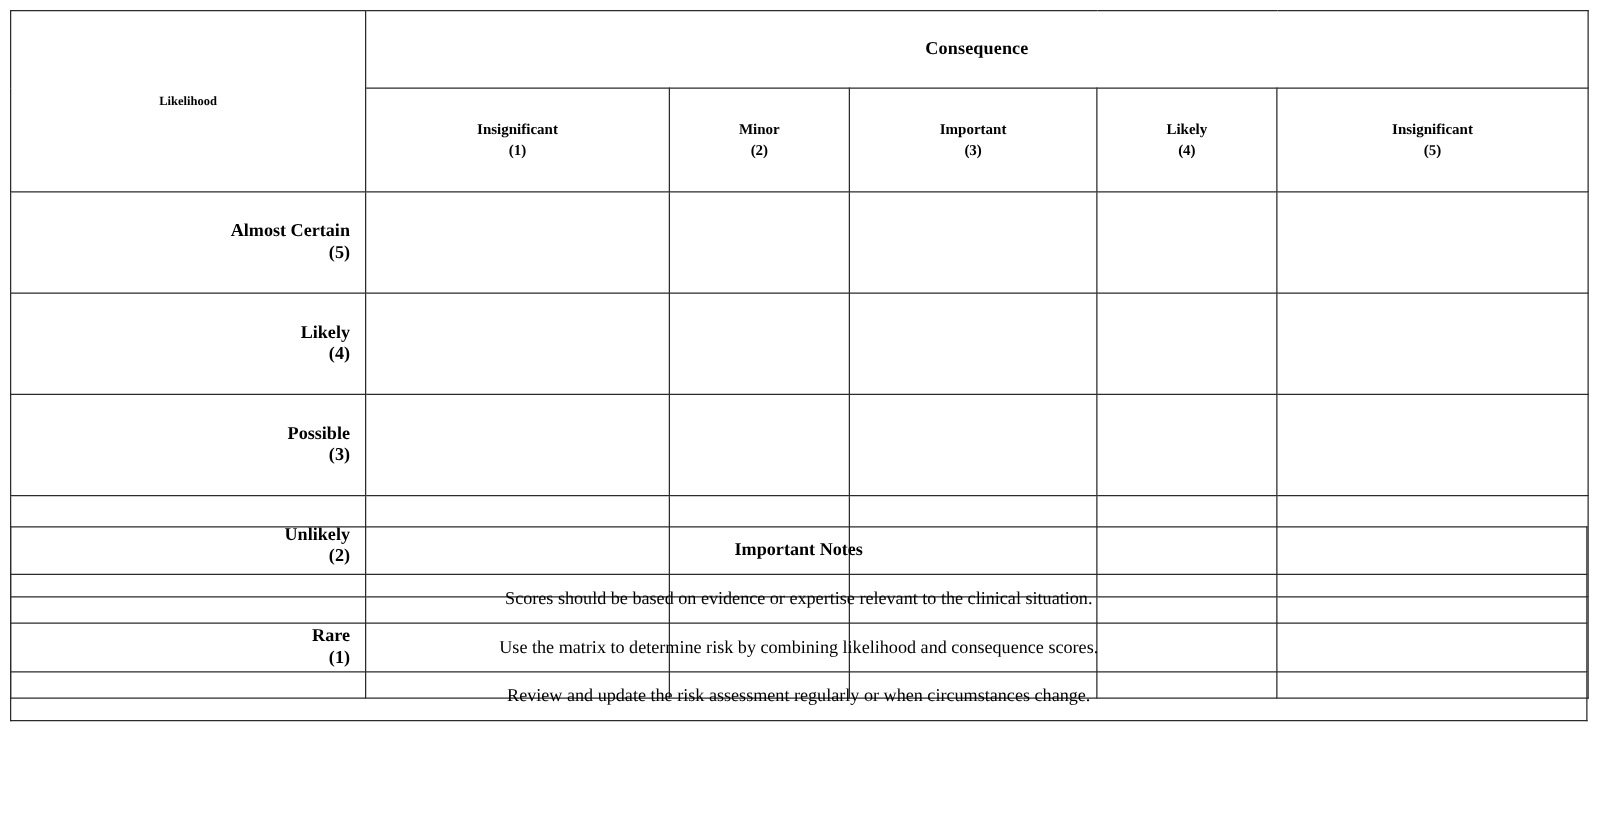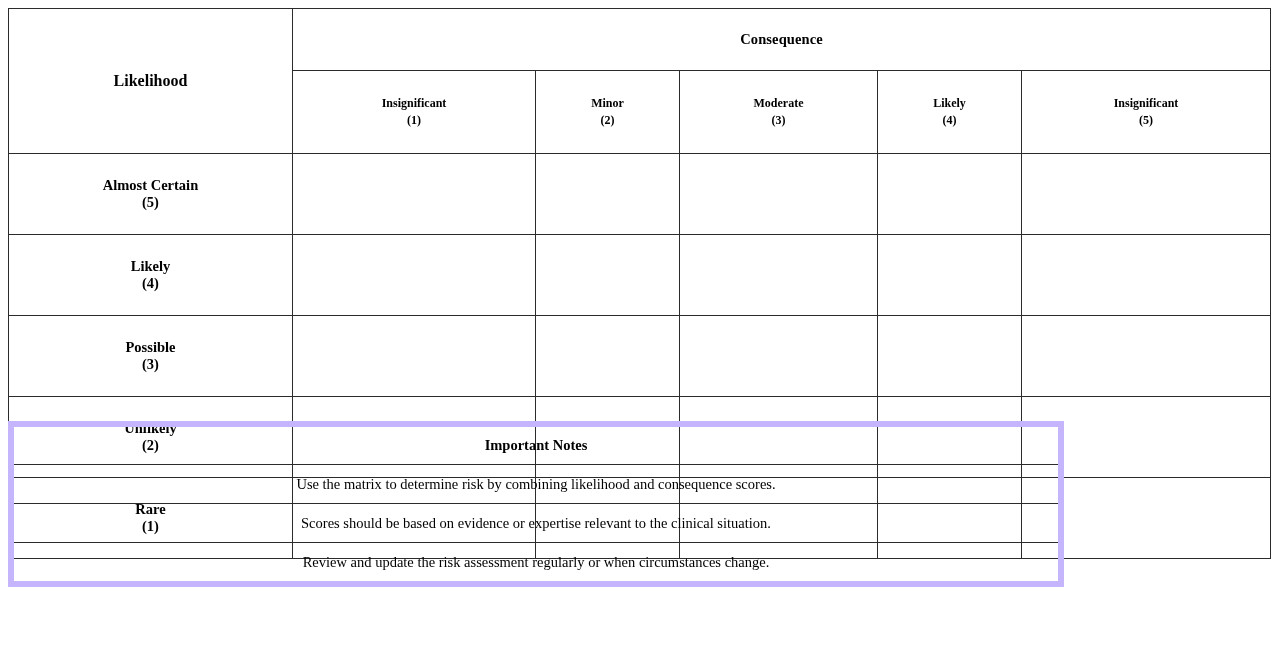--- a/index.html
+++ b/index.html
@@ -49,36 +49,36 @@
     text-align: center;
     vertical-align: middle;
     font-weight: bold;
     font-size: 14.5px;
     letter-spacing: 0.1px;
   }
 
   .likelihood-head {
     vertical-align: middle;
     font-weight: bold;
-    font-size: 16px;
+    font-size: 10px;
   }
 
   .col-head {
     height: 58px;
     text-align: center;
     vertical-align: middle;
     font-weight: bold;
     font-size: 12px;
     line-height: 17px;
   }
   .col-head .score { display: block; font-weight: bold; }
 
   .row-head {
     height: 56px;
-    text-align: center;
+    text-align: right;
     vertical-align: middle;
     font-weight: bold;
     font-size: 14.5px;
     line-height: 17px;
   }
   .row-head .score { display: block; font-weight: bold; }
 
   td.grid-cell {
     height: 56px;
     background: #ffffff;
@@ -88,22 +88,22 @@
   .notes-wrap {
     position: absolute;
     left: 8px;
     top: 421px;
     width: 1262px;
   }
 
   table.notes {
     border-collapse: collapse;
     table-layout: fixed;
-    width: 1056px;
-    border: 6px solid #c4b5fd;
+    width: 1262px;
+    border: 1px solid #c4b5fd;
   }
   table.notes th,
   table.notes td {
     border: 1px solid #2b2b2b;
     padding: 0;
     margin: 0;
     text-align: center;
     vertical-align: middle;
   }
   table.notes th.notes-title {
@@ -140,21 +140,21 @@
         <tr>
           <th class="col-head">
             <span>Insignificant</span>
             <span class="score">(1)</span>
           </th>
           <th class="col-head">
             <span>Minor</span>
             <span class="score">(2)</span>
           </th>
           <th class="col-head">
-            <span>Moderate</span>
+            <span>Important</span>
             <span class="score">(3)</span>
           </th>
           <th class="col-head">
             <span>Likely</span>
             <span class="score">(4)</span>
           </th>
           <th class="col-head">
             <span>Insignificant</span>
             <span class="score">(5)</span>
           </th>
@@ -222,24 +222,24 @@
 
   <div class="notes-wrap">
     <table class="notes">
       <thead>
         <tr>
           <th class="notes-title">Important Notes</th>
         </tr>
       </thead>
       <tbody>
         <tr>
+          <td class="note-row">Scores should be based on evidence or expertise relevant to the clinical situation.</td>
+        </tr>
+        <tr>
           <td class="note-row">Use the matrix to determine risk by combining likelihood and consequence scores.</td>
-        </tr>
-        <tr>
-          <td class="note-row">Scores should be based on evidence or expertise relevant to the clinical situation.</td>
         </tr>
         <tr>
           <td class="note-row">Review and update the risk assessment regularly or when circumstances change.</td>
         </tr>
       </tbody>
     </table>
   </div>
 
 </div>
 

